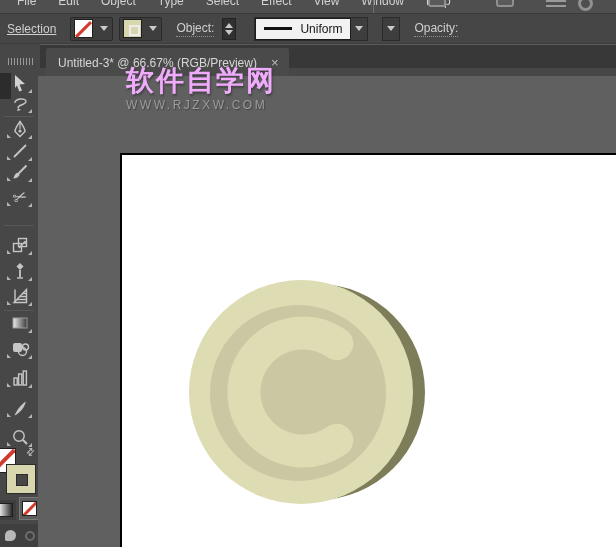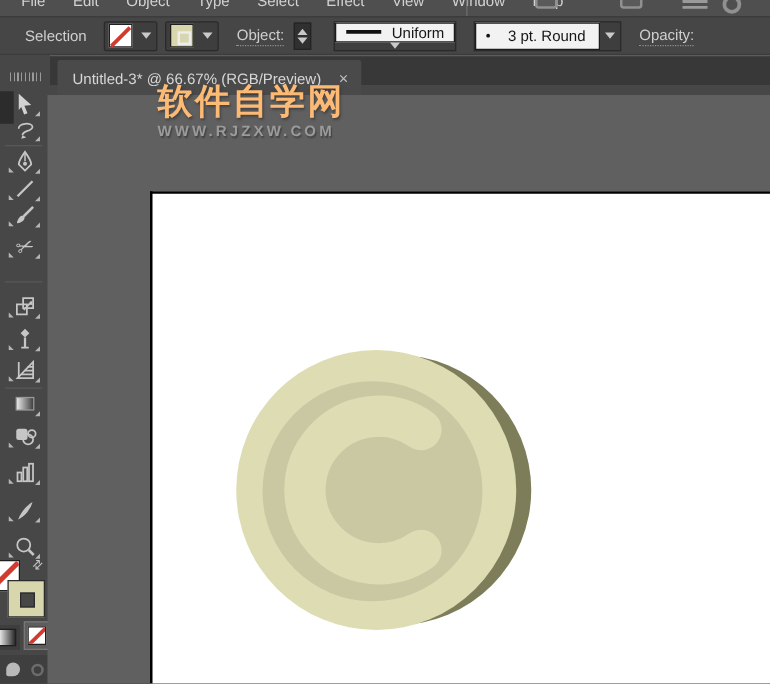--- a/index.html
+++ b/index.html
@@ -88,23 +88,23 @@
   .dm-b { width:10px; height:10px; margin-left:9px; border:2px solid #6c6c6c; border-radius:50%; }
 
   
   .pasteboard { position:relative; flex:1; background:#606060; overflow:hidden; }
   .artboard { position:absolute; left:82px; top:77px; width:500px; height:400px;
               background:#ffffff; border-top:2px solid #000; border-left:2px solid #000; }
   .coin-svg { position:absolute; left:0; top:0; }
 
   
   .watermark { position:absolute; left:126px; top:66px; z-index:5; pointer-events:none; }
-  .wm-title { font-size:28px; font-weight:bold; letter-spacing:2px; color:#fdba74;
+  .wm-title { font-size:28px; font-weight:bold; letter-spacing:2px; color:#f0abfc;
               text-shadow:1px 2px 2px rgba(42,42,42,0.55); line-height:1.1; }
-  .wm-url { font-size:12px; font-weight:bold; letter-spacing:2.5px; color:#9b9b9b;
+  .wm-url { font-size:12px; font-weight:normal; letter-spacing:2.5px; color:#9b9b9b;
             text-shadow:1px 1px 1px rgba(42,42,42,0.5); margin-top:1px; }
 
   .ticon { stroke:#c6c6c6; fill:none; stroke-width:1.4; }
   .scissors-glyph { color:#c6c6c6; font-size:17px; transform:rotate(-20deg); line-height:1; }
 </style>
 </head>
 <body>
 
 <div class="app">
 
@@ -121,21 +121,21 @@
       <span class="menu-item">Help</span>
     </div>
     <div class="mb-sep"></div>
     <div class="mb-sq" style="left:428px;"></div>
     <div class="mb-sq" style="left:496px;"></div>
     <div class="mb-lines"></div>
     <div class="mb-circle"></div>
   </div>
 
   <div class="controlbar">
-    <span class="cb-label" style="margin-left:20px;">Selection</span>
+    <span class="cb-label" style="margin-left:7px;text-decoration:underline;">Selection</span>
 
     <div class="swatch-combo" style="margin-left:14px;">
       <span class="swatch swatch-none"></span>
       <span class="chev-btn">
           <span class="chev"></span>
         </span>
     </div>
 
     <div class="swatch-combo" style="margin-left:6px;">
       <span class="swatch swatch-stroke" style="background: rgb(216, 214, 173);"></span>
@@ -144,35 +144,31 @@
         </span>
     </div>
 
     <span class="cb-label cb-underline" style="margin-left:14px;">Object:</span>
 
     <div class="stepper" style="margin-left:8px;">
       <span class="stp-up"></span>
       <span class="stp-dn"></span>
     </div>
 
-    <div class="combo-dark" style="margin-left:18px;flex-direction:column;">
+    <div class="combo-dark" style="margin-left:18px;">
       <span class="white-combo" style="width:96px;">
         <i class="uniform-line"></i>
         <span>Uniform</span>
       </span>
       <span class="chev-btn">
           <span class="chev"></span>
         </span>
     </div>
 
     <div class="combo-dark" style="margin-left:14px;">
-      <span class="white-combo" style="width:100px;">
-        <i class="brush-dot"></i>
-        <span>3 pt. Round</span>
-      </span>
       <span class="chev-btn">
           <span class="chev"></span>
         </span>
     </div>
 
     <span class="cb-label cb-underline" style="margin-left:14px;">Opacity:</span>
 
   </div>
 
   <div class="tabbar">

